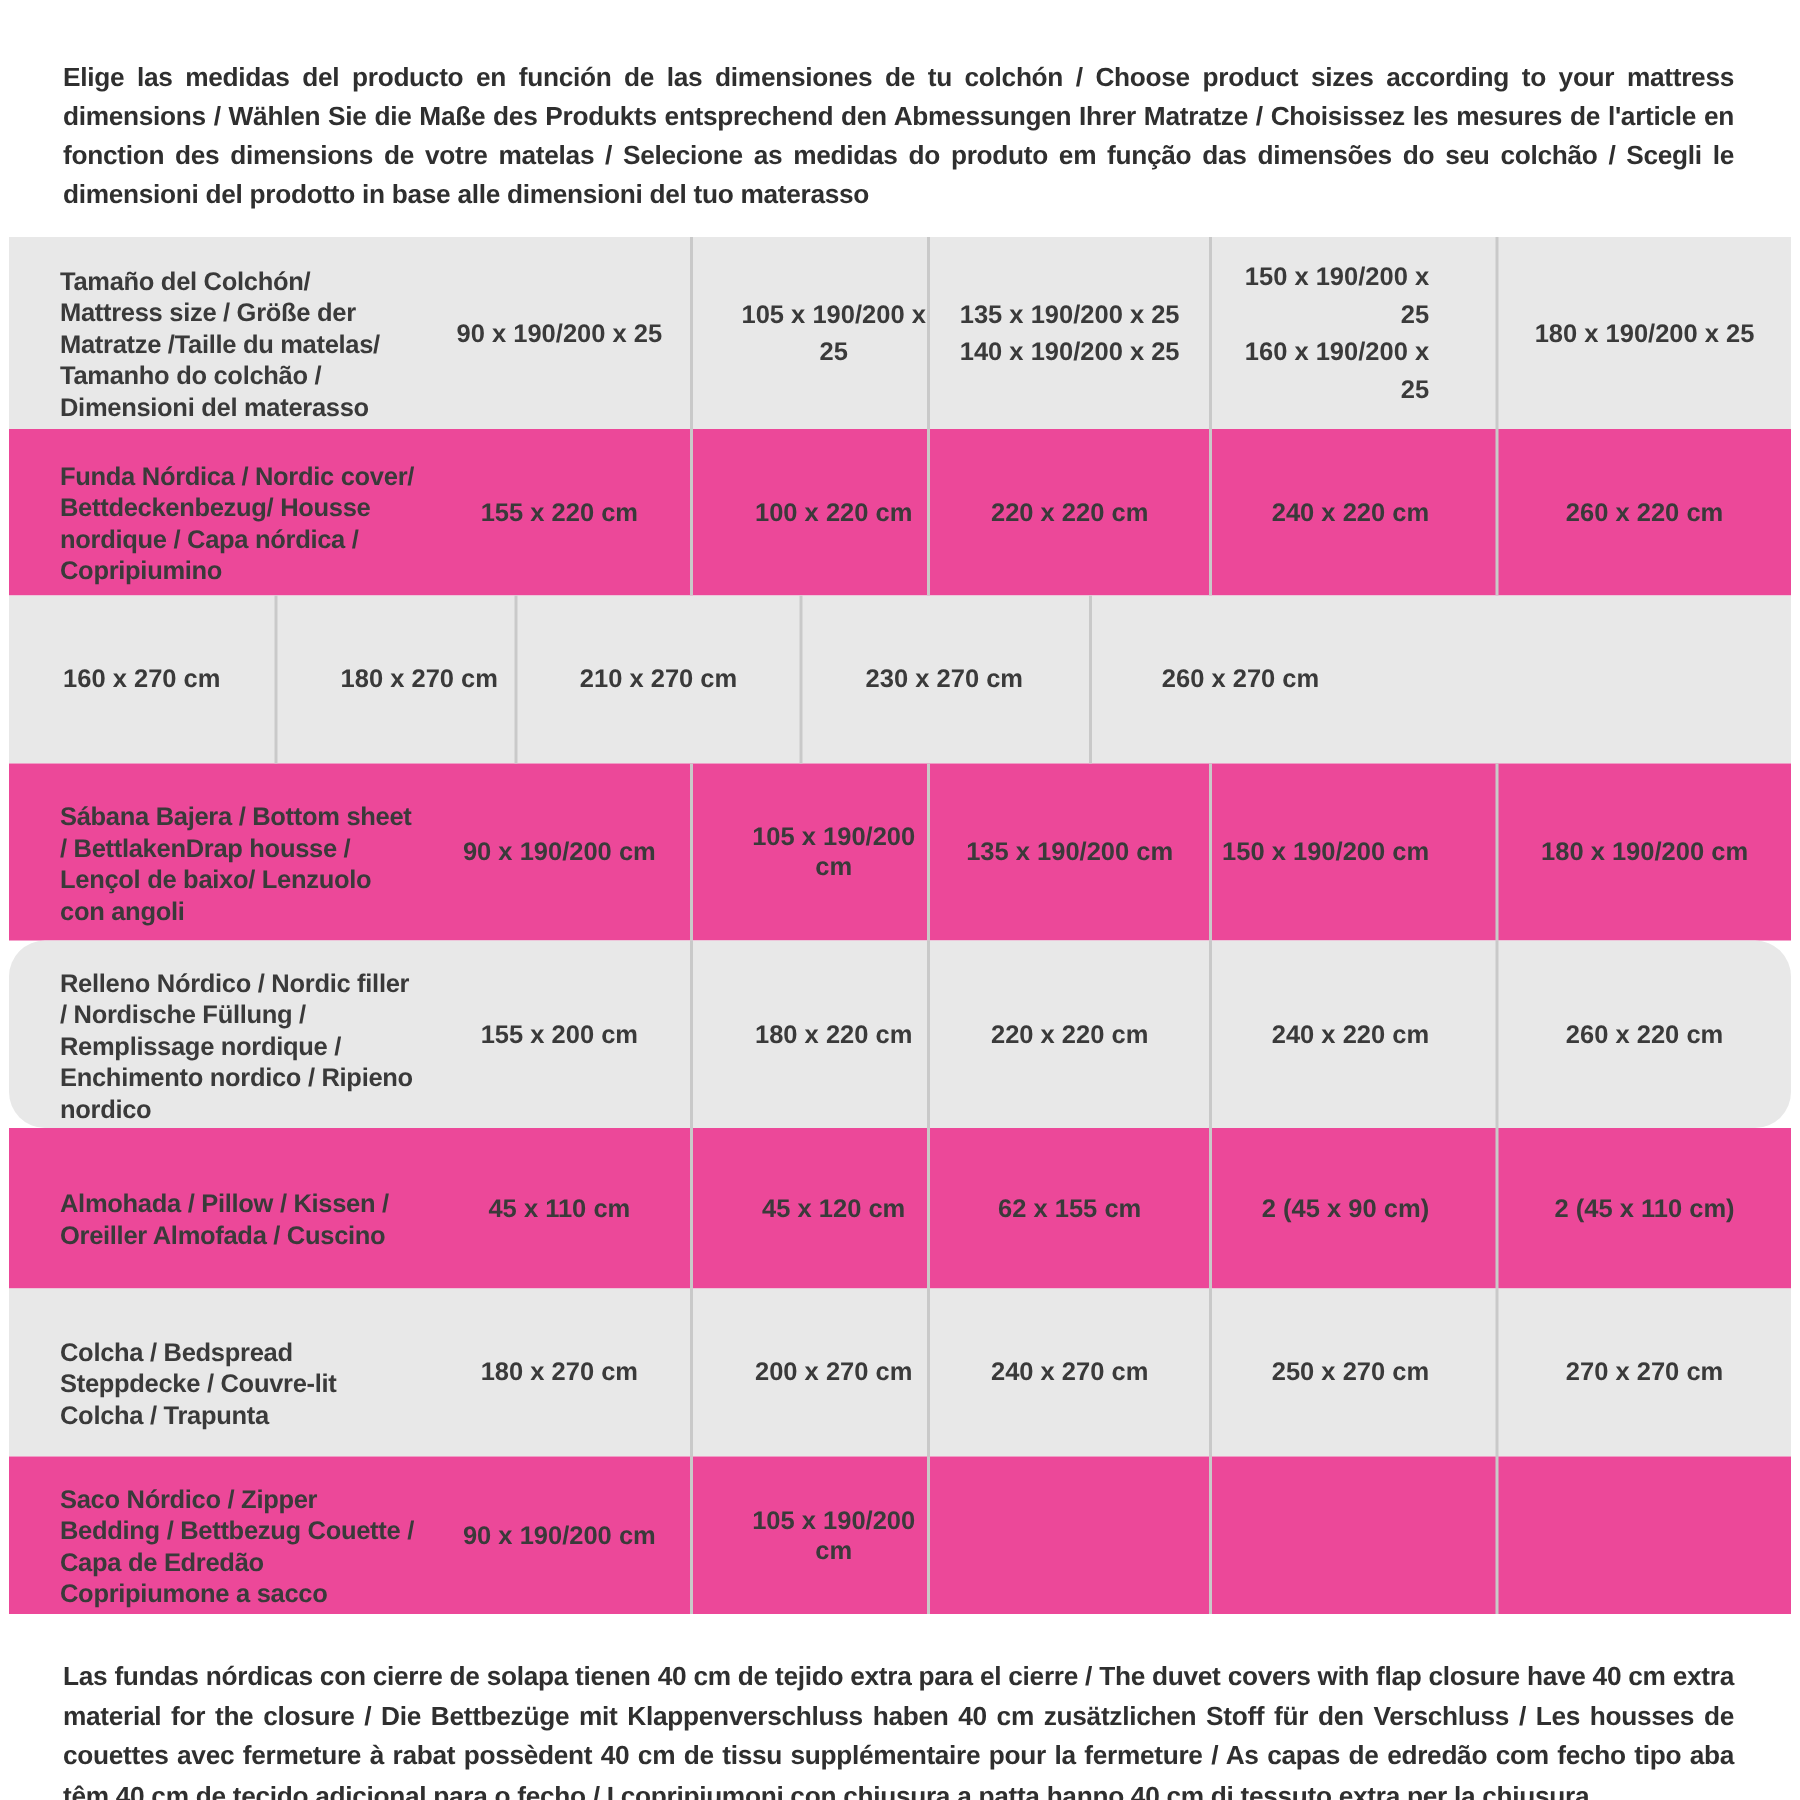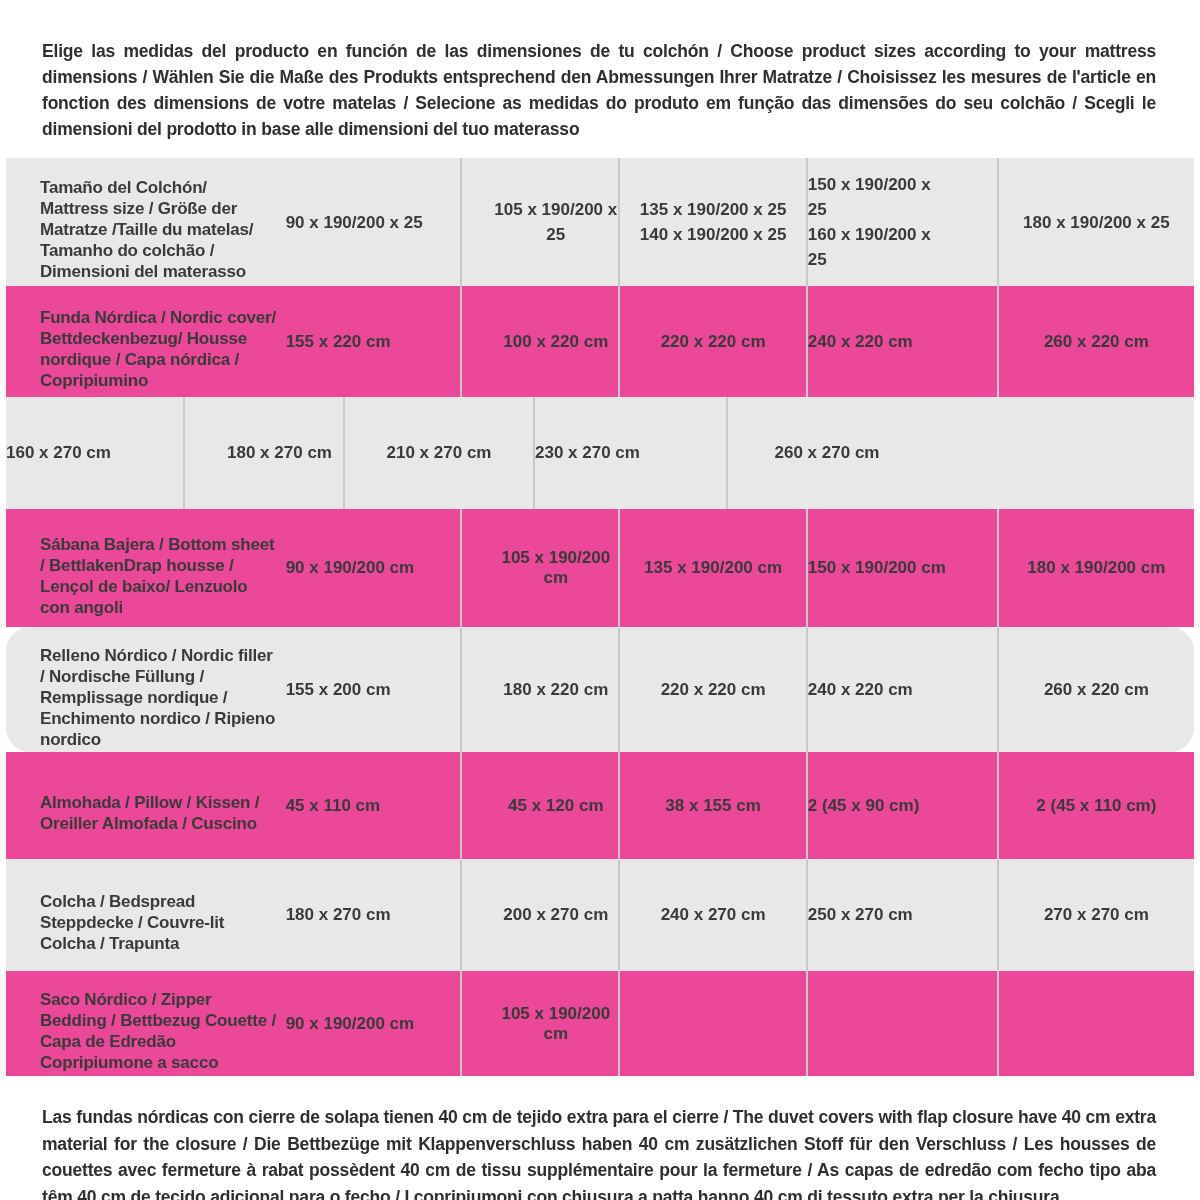--- a/index.html
+++ b/index.html
@@ -52,24 +52,24 @@
   }
   .col-label {
     width: 283px;
     padding-left: 34px;
     padding-right: 6px;
     text-align: left;
     line-height: 21px;
     letter-spacing: -0.2px;
     margin-top: 15px;
   }
-  .col-d1 { width: 177px; }
+  .col-d1 { width: 177px; text-align: center; }
   .col-d2 { width: 160px; text-align: center; border-left: 2px solid #c9c9c9; padding-left: 31px; }
   .col-d3 { width: 190px; text-align: center; border-left: 2px solid #c9c9c9; align-items: center; }
-  .col-d4 { width: 149px; text-align: left; border-left: 2px solid #c9c9c9; }
+  .col-d4 { width: 149px; text-align: right; border-left: 2px solid #c9c9c9; }
   .col-d5 { width: 200px; text-align: center; border-left: 2px solid #c9c9c9; margin-left: 44px; }
   .hline { line-height: 25px; }
   .r-header   { min-height: 128px; }
   .r-funda    { min-height: 111px; }
   .r-encimera { min-height: 112px; }
   .r-bajera   { min-height: 118px; }
   .r-relleno  { min-height: 125px; border-radius: 24px; }
   .r-almohada { min-height: 107px; }
   .r-colcha   { min-height: 112px; }
   .r-saco     { min-height: 105px; }
@@ -148,21 +148,21 @@
       <div class="cell col-d2">180 x 220 cm</div>
       <div class="cell col-d3">220 x 220 cm</div>
       <div class="cell col-d4">240 x 220 cm</div>
       <div class="cell col-d5">260 x 220 cm</div>
     </div>
 
     <div class="trow white r-almohada">
       <div class="cell col-label">Almohada / Pillow / Kissen / Oreiller Almofada / Cuscino</div>
       <div class="cell col-d1">45 x 110 cm</div>
       <div class="cell col-d2">45 x 120 cm</div>
-      <div class="cell col-d3">38 x 155 cm</div>
+      <div class="cell col-d3">62 x 155 cm</div>
       <div class="cell col-d4">2 (45 x 90 cm)</div>
       <div class="cell col-d5">2 (45 x 110 cm)</div>
     </div>
 
     <div class="trow gray r-colcha">
       <div class="cell col-label">Colcha / Bedspread Steppdecke / Couvre-lit Colcha / Trapunta</div>
       <div class="cell col-d1">180 x 270 cm</div>
       <div class="cell col-d2">200 x 270 cm</div>
       <div class="cell col-d3">240 x 270 cm</div>
       <div class="cell col-d4">250 x 270 cm</div>

